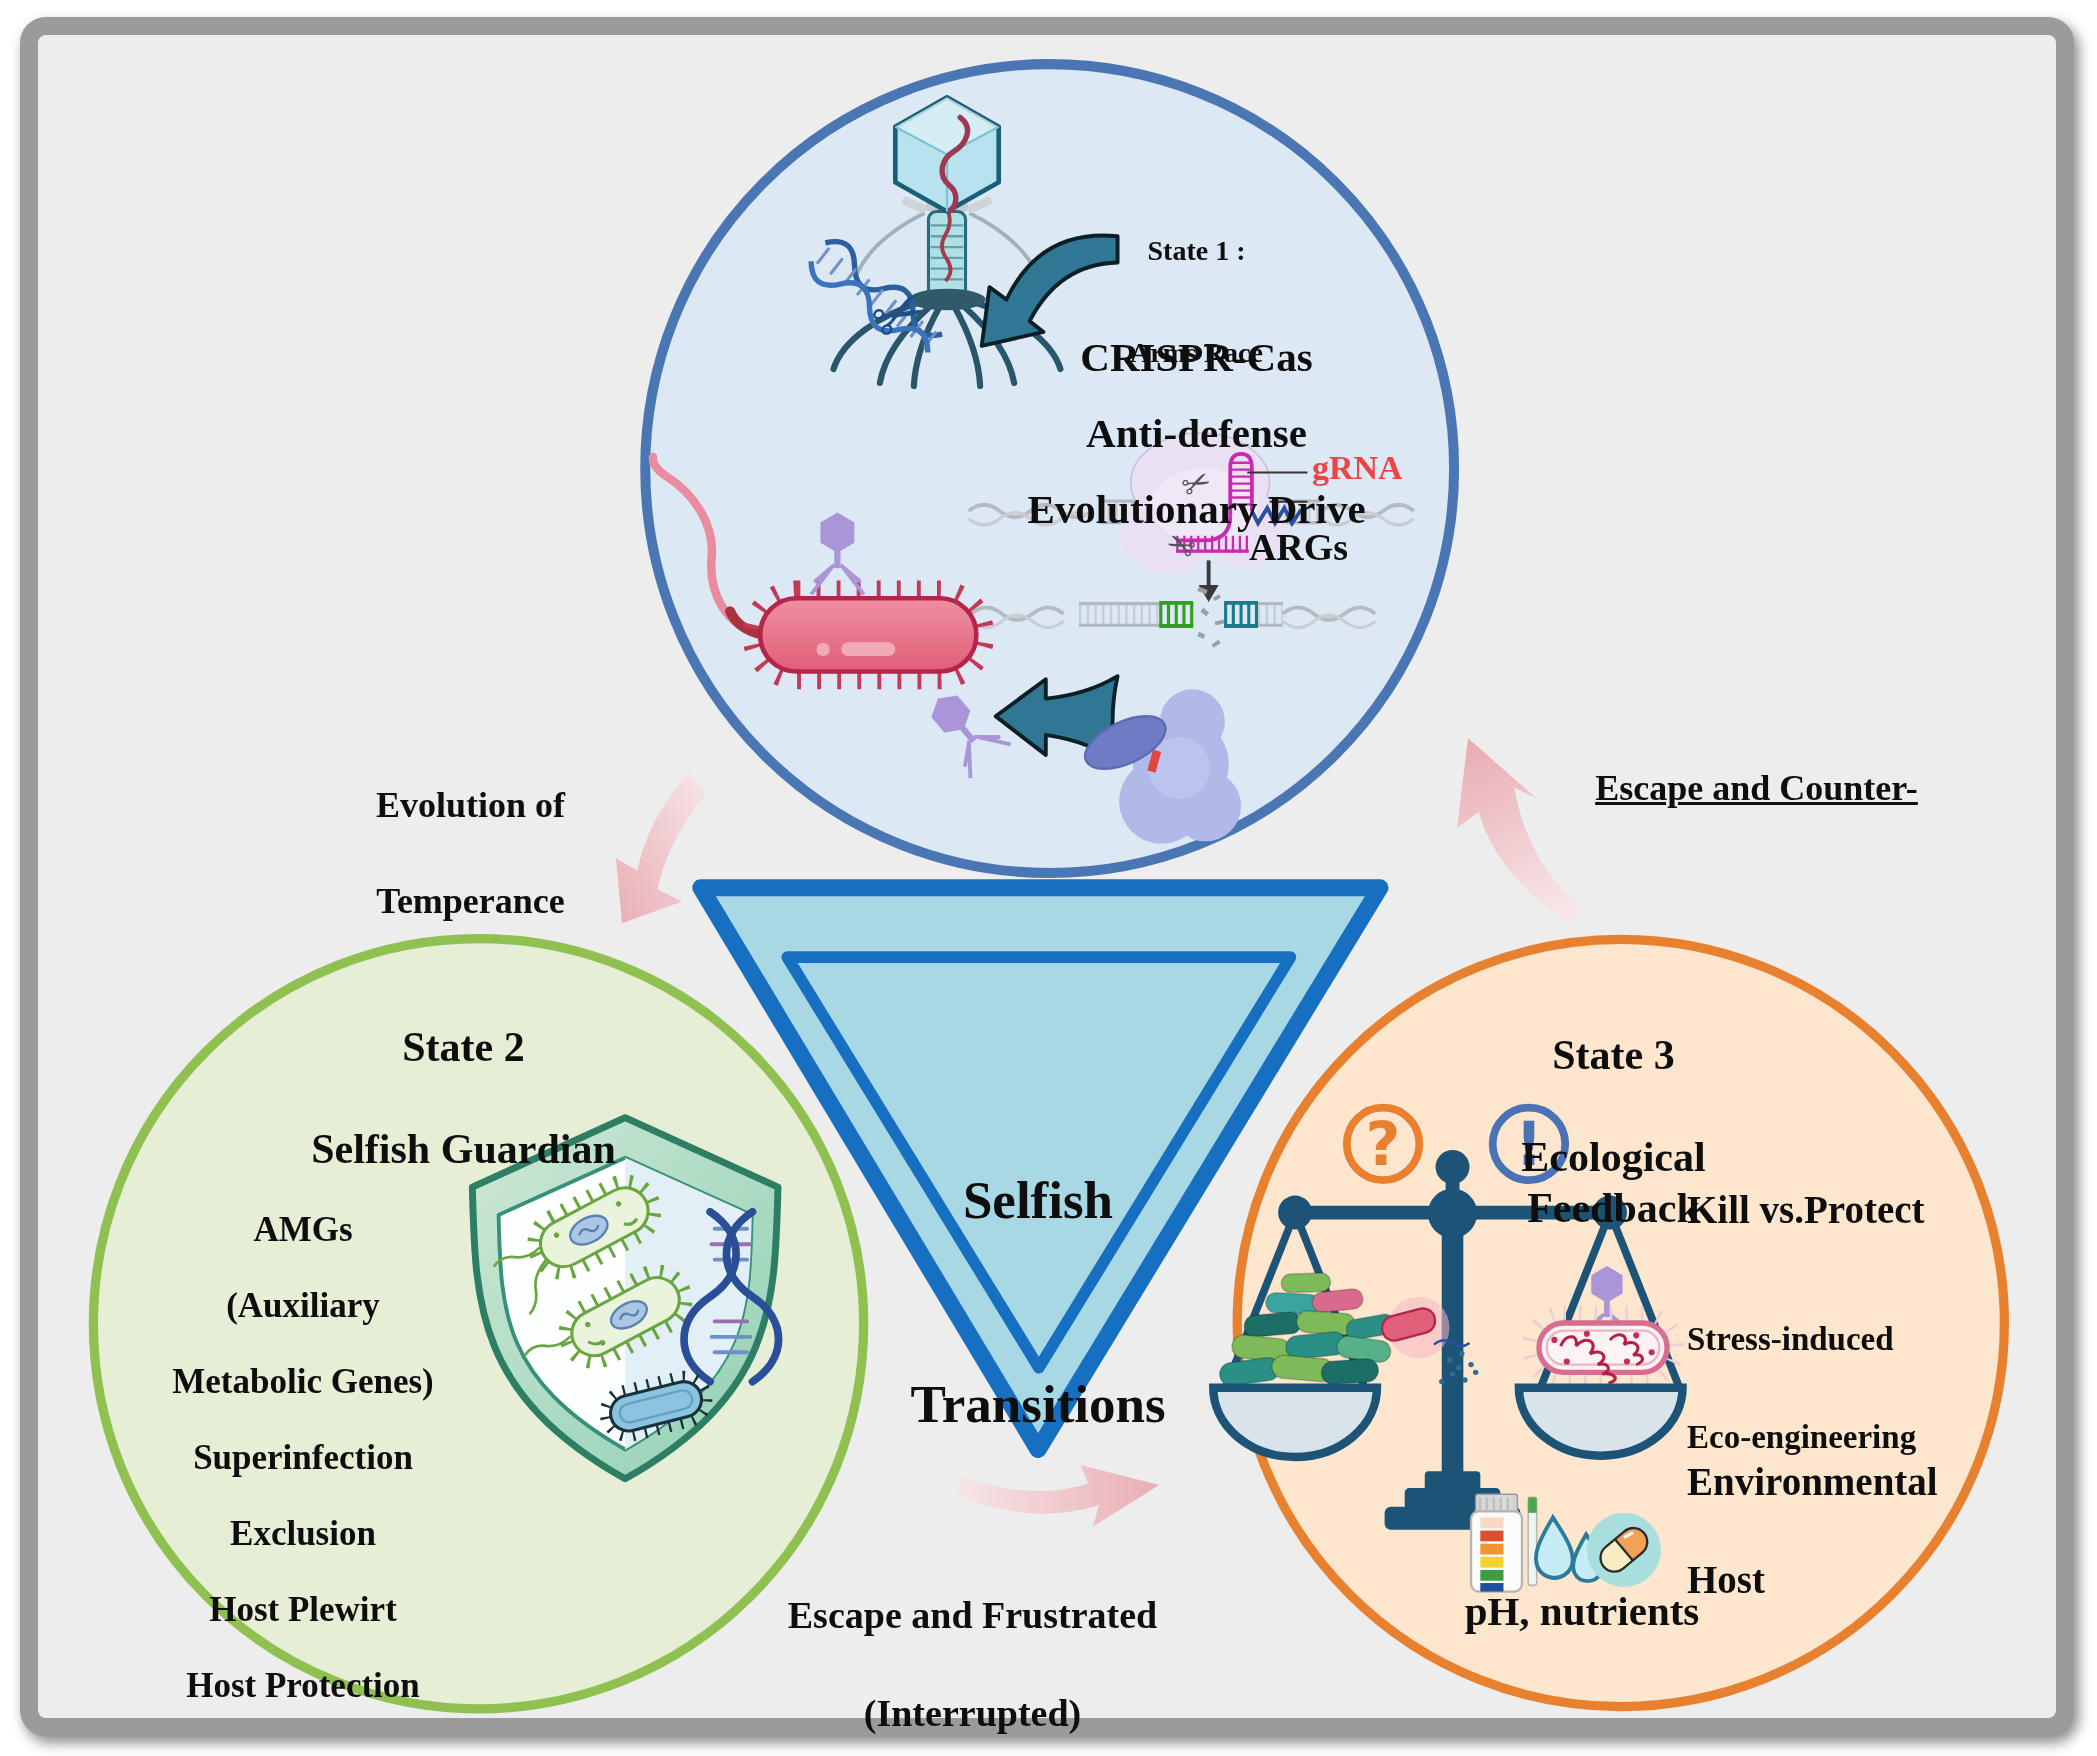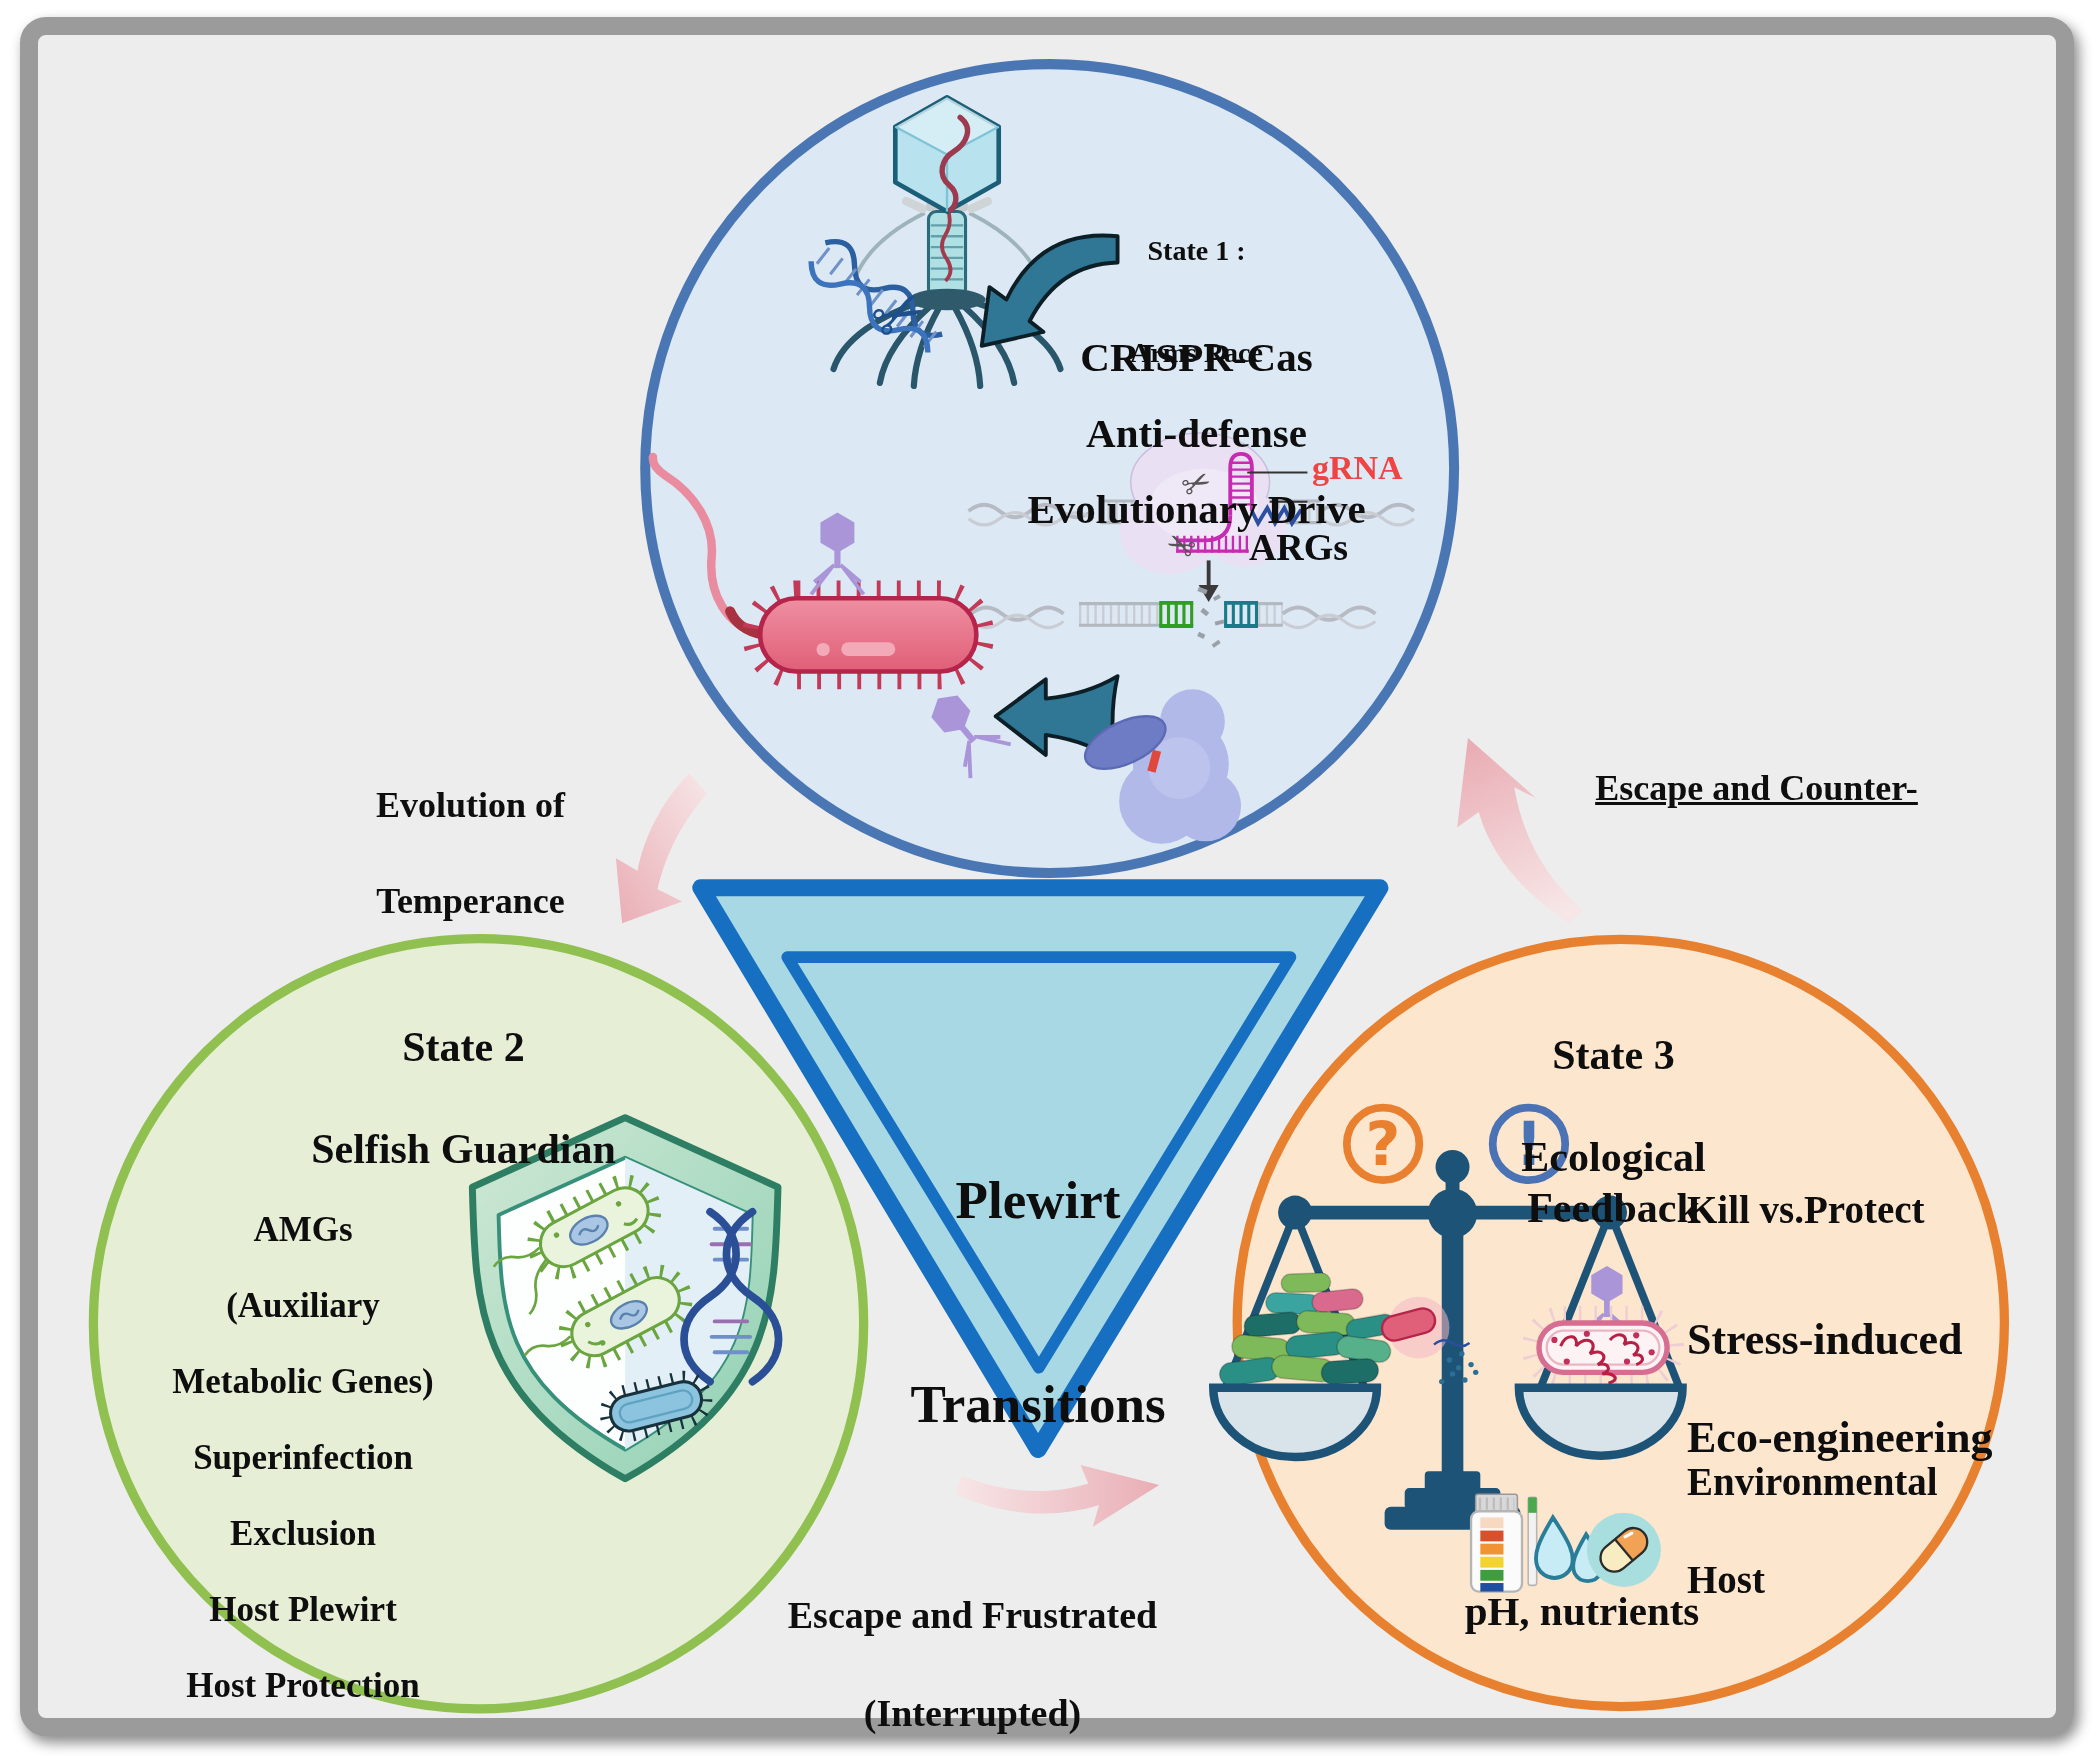--- a/index.html
+++ b/index.html
@@ -376,21 +376,21 @@
 <div class="t" style="left:293px;top:733px;width:355px;font-size:36px;line-height:48px;">
   <div>Evolution of</div>
   <div>Temperance</div>
 </div>
 
 <div class="t" style="left:1571px;top:716px;width:371px;font-size:36px;line-height:48px;text-decoration:underline;">
   <div>Escape and Counter-</div>
 </div>
 
 <div class="t" style="left:845px;top:1047px;width:386px;font-size:53px;line-height:102px;">
-  <div>Plewirt</div>
+  <div>Selfish</div>
   <div>Transitions</div>
 </div>
 
 <div class="t" style="left:282px;top:971px;width:363px;font-size:42px;line-height:51px;">
   <div>State 2</div>
   <div>Selfish Guardian</div>
 </div>
 
 <div class="t" style="left:139px;top:1173px;width:328px;font-size:35px;line-height:38px;">
   <div>AMGs</div>
@@ -402,21 +402,21 @@
   <div>Host Protection</div>
 </div>
 
 <div class="t" style="left:1432px;top:979px;width:363px;font-size:42px;line-height:51px;">
   <div>State 3</div>
   <div>Ecological Feedback</div>
 </div>
 
 <div class="t left" style="left:1687px;top:1187px;font-size:39px;">Kill vs.Protect</div>
 
-<div class="t left" style="left:1687px;top:1266px;font-size:44px;line-height:49px;">
+<div class="t left" style="left:1687px;top:1266px;font-size:33px;line-height:49px;">
   <div>Stress-induced</div>
   <div>Eco-engineering</div>
 </div>
 
 <div class="t left" style="left:1687px;top:1408px;font-size:39px;line-height:49px;">
   <div>Environmental</div>
   <div>Host</div>
 </div>
 
 <div class="t" style="left:1447px;top:1587px;width:270px;font-size:41px;">pH, nutrients</div>

